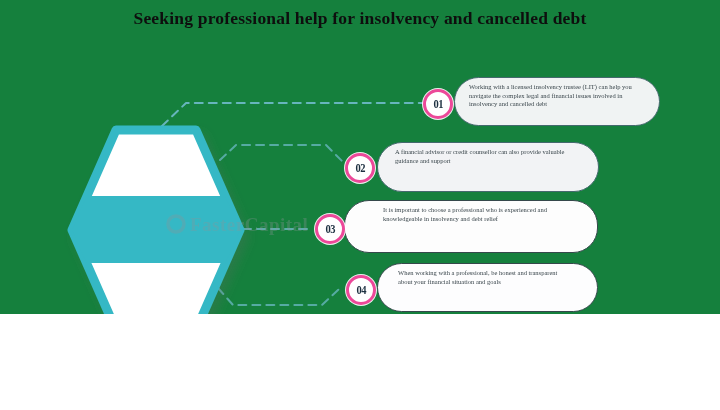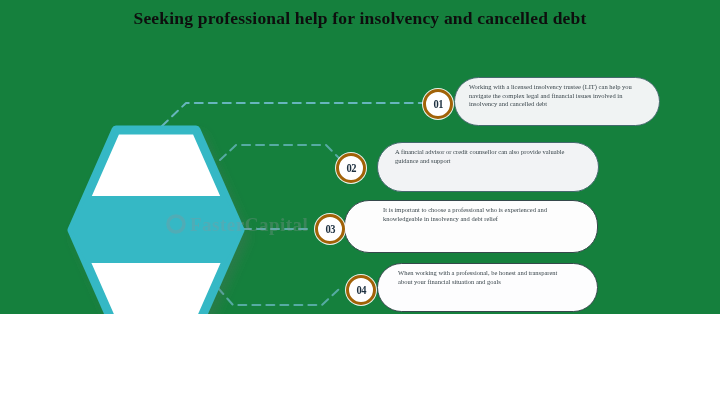--- a/index.html
+++ b/index.html
@@ -17,30 +17,30 @@
     border-radius:25px;border:1.5px solid #3c5f62;
     font-size:6.5px;line-height:1.32;color:#39454b;
   }
   .box-1{left:454px;top:77px;width:206px;height:49px;background:#f0f3f3;padding:5px 26px 0 14px;border-color:#44696d;}
   .box-2{left:377px;top:142px;width:222px;height:50px;background:#f2f3f5;padding:5px 26px 0 17px;border-color:#44696d;}
   .box-3{left:344px;top:200px;width:254px;height:53px;background:#fdfdfd;padding:5px 40px 0 38px;border-color:#35484b;}
   .box-4{left:377px;top:263px;width:221px;height:49px;background:#fdfdfe;padding:5px 26px 0 20px;border-color:#35484b;}
   .box-5{left:452px;top:334px;width:208px;height:50px;background:#fcfcfc;padding:5px 26px 0 8px;border-color:#35484b;}
   .num-badge{
     position:absolute;z-index:3;width:24px;height:24px;background:#ffffff;
-    border:3px solid #a16207;border-radius:50%;
+    border:3px solid #ec4899;border-radius:50%;
     display:flex;align-items:center;justify-content:center;
     box-shadow:0 0 0 1px rgba(255,255,255,.9);
   }
   .num-badge span{
     font-size:13.5px;font-weight:bold;color:#1d3040;transform:scaleX(.78);
     letter-spacing:-.5px;
   }
   .badge-1{left:423px;top:89px;}
-  .badge-2{left:336px;top:153px;}
+  .badge-2{left:345px;top:153px;}
   .badge-3{left:315px;top:214px;}
   .badge-4{left:346px;top:275px;text-align:center;}
   .badge-5{left:429px;top:344px;}
 </style>
 </head>
 <body>
 
 <div class="canvas">
 
   <div class="title">Seeking professional help for insolvency and cancelled debt</div>

